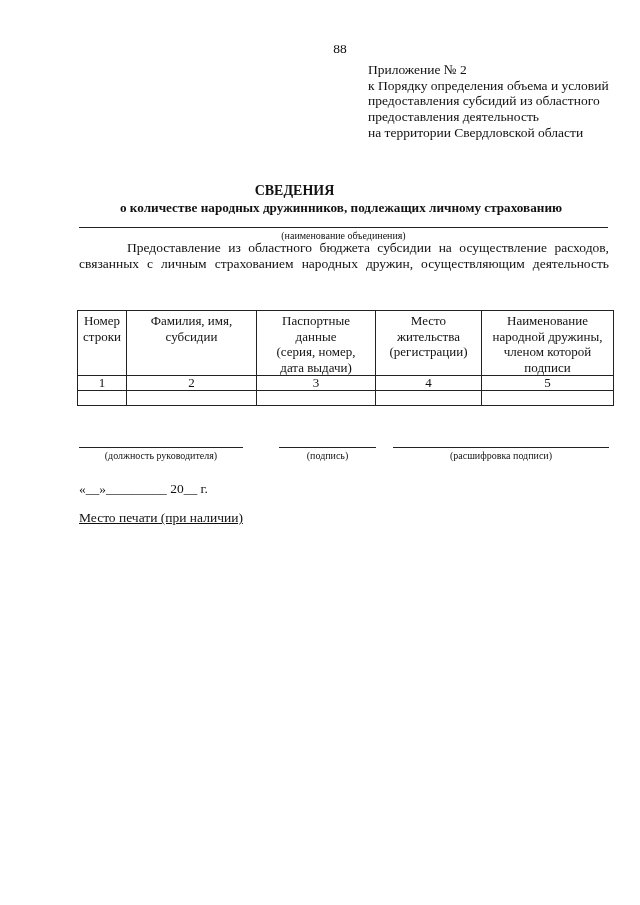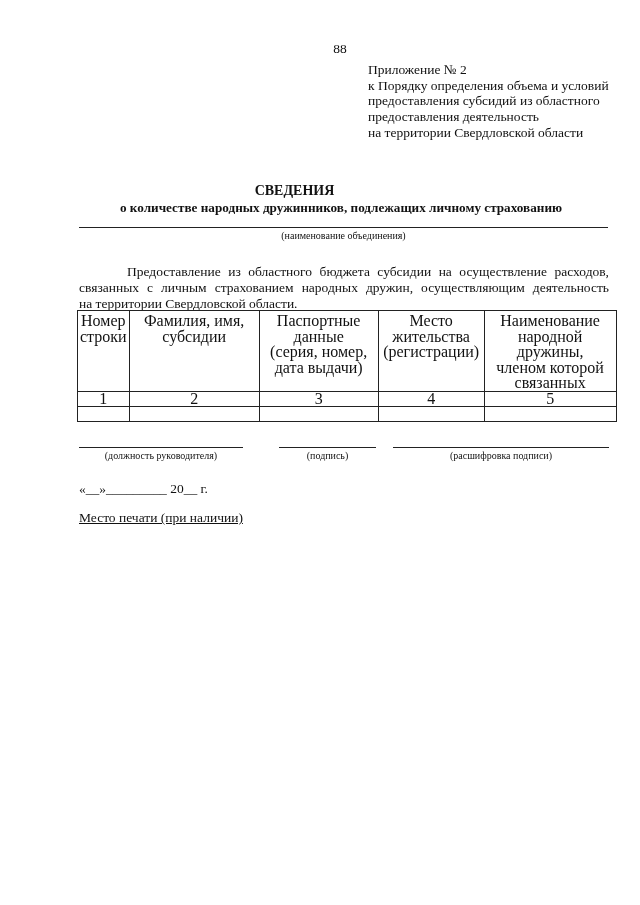--- a/index.html
+++ b/index.html
@@ -39,32 +39,32 @@
     }
     .org-line {
       left: 79px; top: 227px; width: 529px; height: 0;
       border-top: 1px solid #222;
     }
     .org-caption {
       left: 79px; width: 529px; top: 230px;
       text-align: center; font-size: 10px;
     }
     .paragraph {
-      left: 79px; top: 264px; width: 530px;
+      left: 79px; top: 240px; width: 530px;
       font-size: 13.5px; line-height: 16px;
       text-align: justify;
     }
     .paragraph .l1 { display: block; text-indent: 48px; text-align-last: justify; }
     .paragraph .l2 { display: block; text-align-last: justify; }
     .paragraph .l3 { display: block; }
     table.data-table {
       position: absolute;
       left: 77px; top: 310px;
       border-collapse: collapse;
-      font-size: 16px;
+      font-size: 13px;
     }
     table.data-table td, table.data-table th {
       border: 1px solid #222;
       padding: 0 2px;
       font-weight: normal;
       text-align: center;
       vertical-align: top;
       line-height: 15.5px;
     }
     table.data-table th { height: 60px; padding-top: 2px; }
@@ -99,21 +99,20 @@
 
 <div class="abs doc-title">СВЕДЕНИЯ</div>
 <div class="abs doc-subtitle">о количестве народных дружинников, подлежащих личному страхованию</div>
 
 <div class="abs org-line"></div>
 <div class="abs org-caption">(наименование объединения)</div>
 
 <div class="abs paragraph">
   <span class="l1">Предоставление из областного бюджета субсидии на осуществление расходов,</span>
   <span class="l2">связанных с личным страхованием народных дружин, осуществляющим деятельность</span>
-  <span class="l3">на территории Свердловской области.</span>
 </div>
 
 <table class="data-table">
   <tbody>
       <tr>
     <th class="col1">
       <div>Номер</div>
       <div>строки</div>
     </th>
     <th class="col2">
@@ -128,21 +127,21 @@
     </th>
     <th class="col4">
       <div>Место</div>
       <div>жительства</div>
       <div>(регистрации)</div>
     </th>
     <th class="col5">
       <div>Наименование</div>
       <div>народной дружины,</div>
       <div>членом которой</div>
-      <div>связанных</div>
+      <div>подписи</div>
     </th>
   </tr>
   <tr class="num-row">
     <td>1</td>
     <td>2</td>
     <td>3</td>
     <td>4</td>
     <td>5</td>
   </tr>
   <tr class="empty-row">

